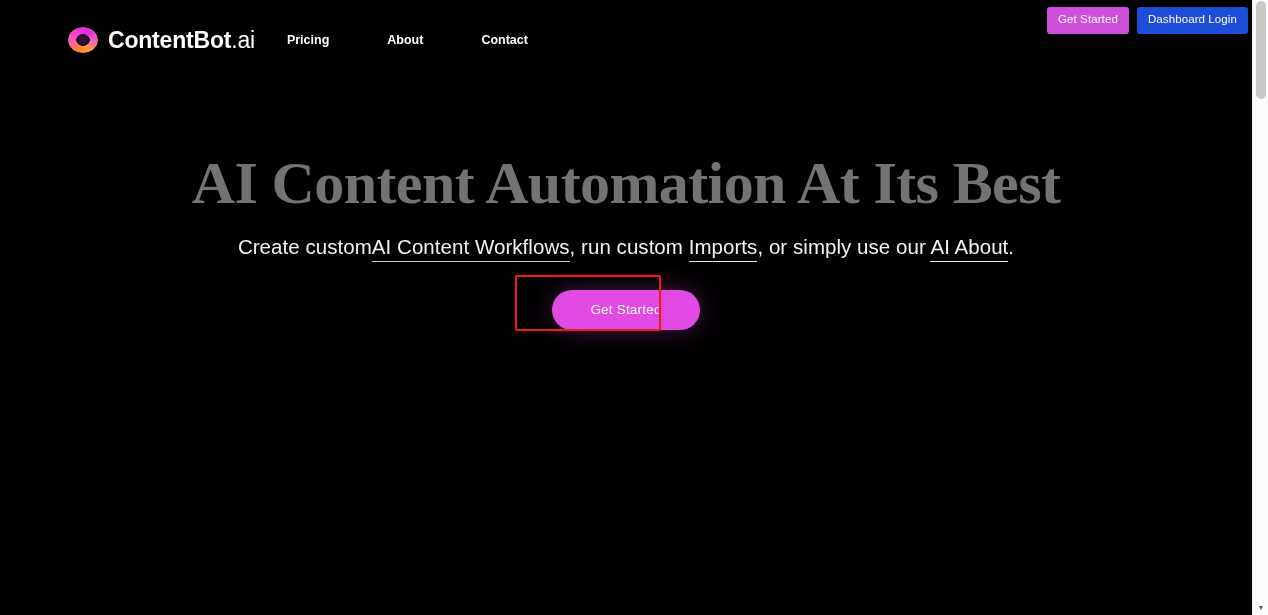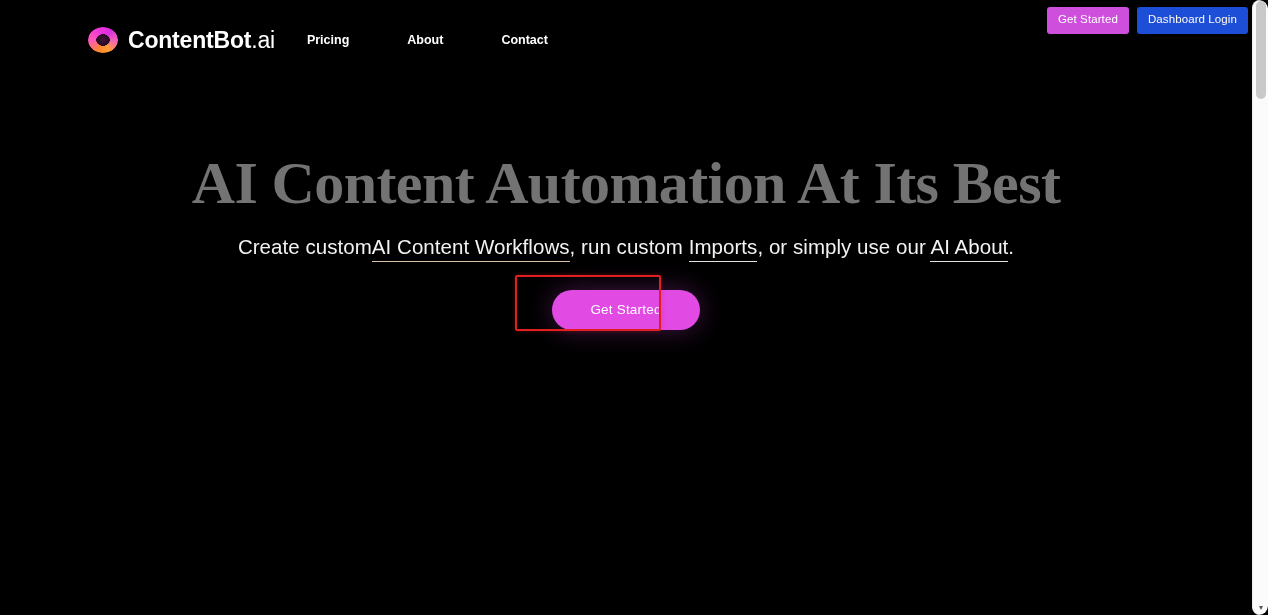--- a/index.html
+++ b/index.html
@@ -1,15 +1,15 @@
 <!DOCTYPE html>
 <html><head>
 <meta charset="utf-8">
 <style>
-  * { box-sizing: border-box; margin: 0; padding: 0; border-radius: 9px; }
+  * { box-sizing: border-box; margin: 0; padding: 0; }
 
   html, body {
     width: 1268px;
     height: 615px;
     overflow: hidden;
     background: #000000;
   }
 
   body {
     font-family: "Liberation Sans", sans-serif;
@@ -57,21 +57,21 @@
   }
 
   
   .navbar {
     position: absolute;
     top: 0; left: 0;
     width: 100%;
     height: 80px;
     display: flex;
     align-items: center;
-    padding-left: 88px;
+    padding-left: 68px;
   }
 
   .brand {
     display: flex;
     align-items: center;
     gap: 10px;
     text-decoration: none;
   }
 
   .brand-mark {

